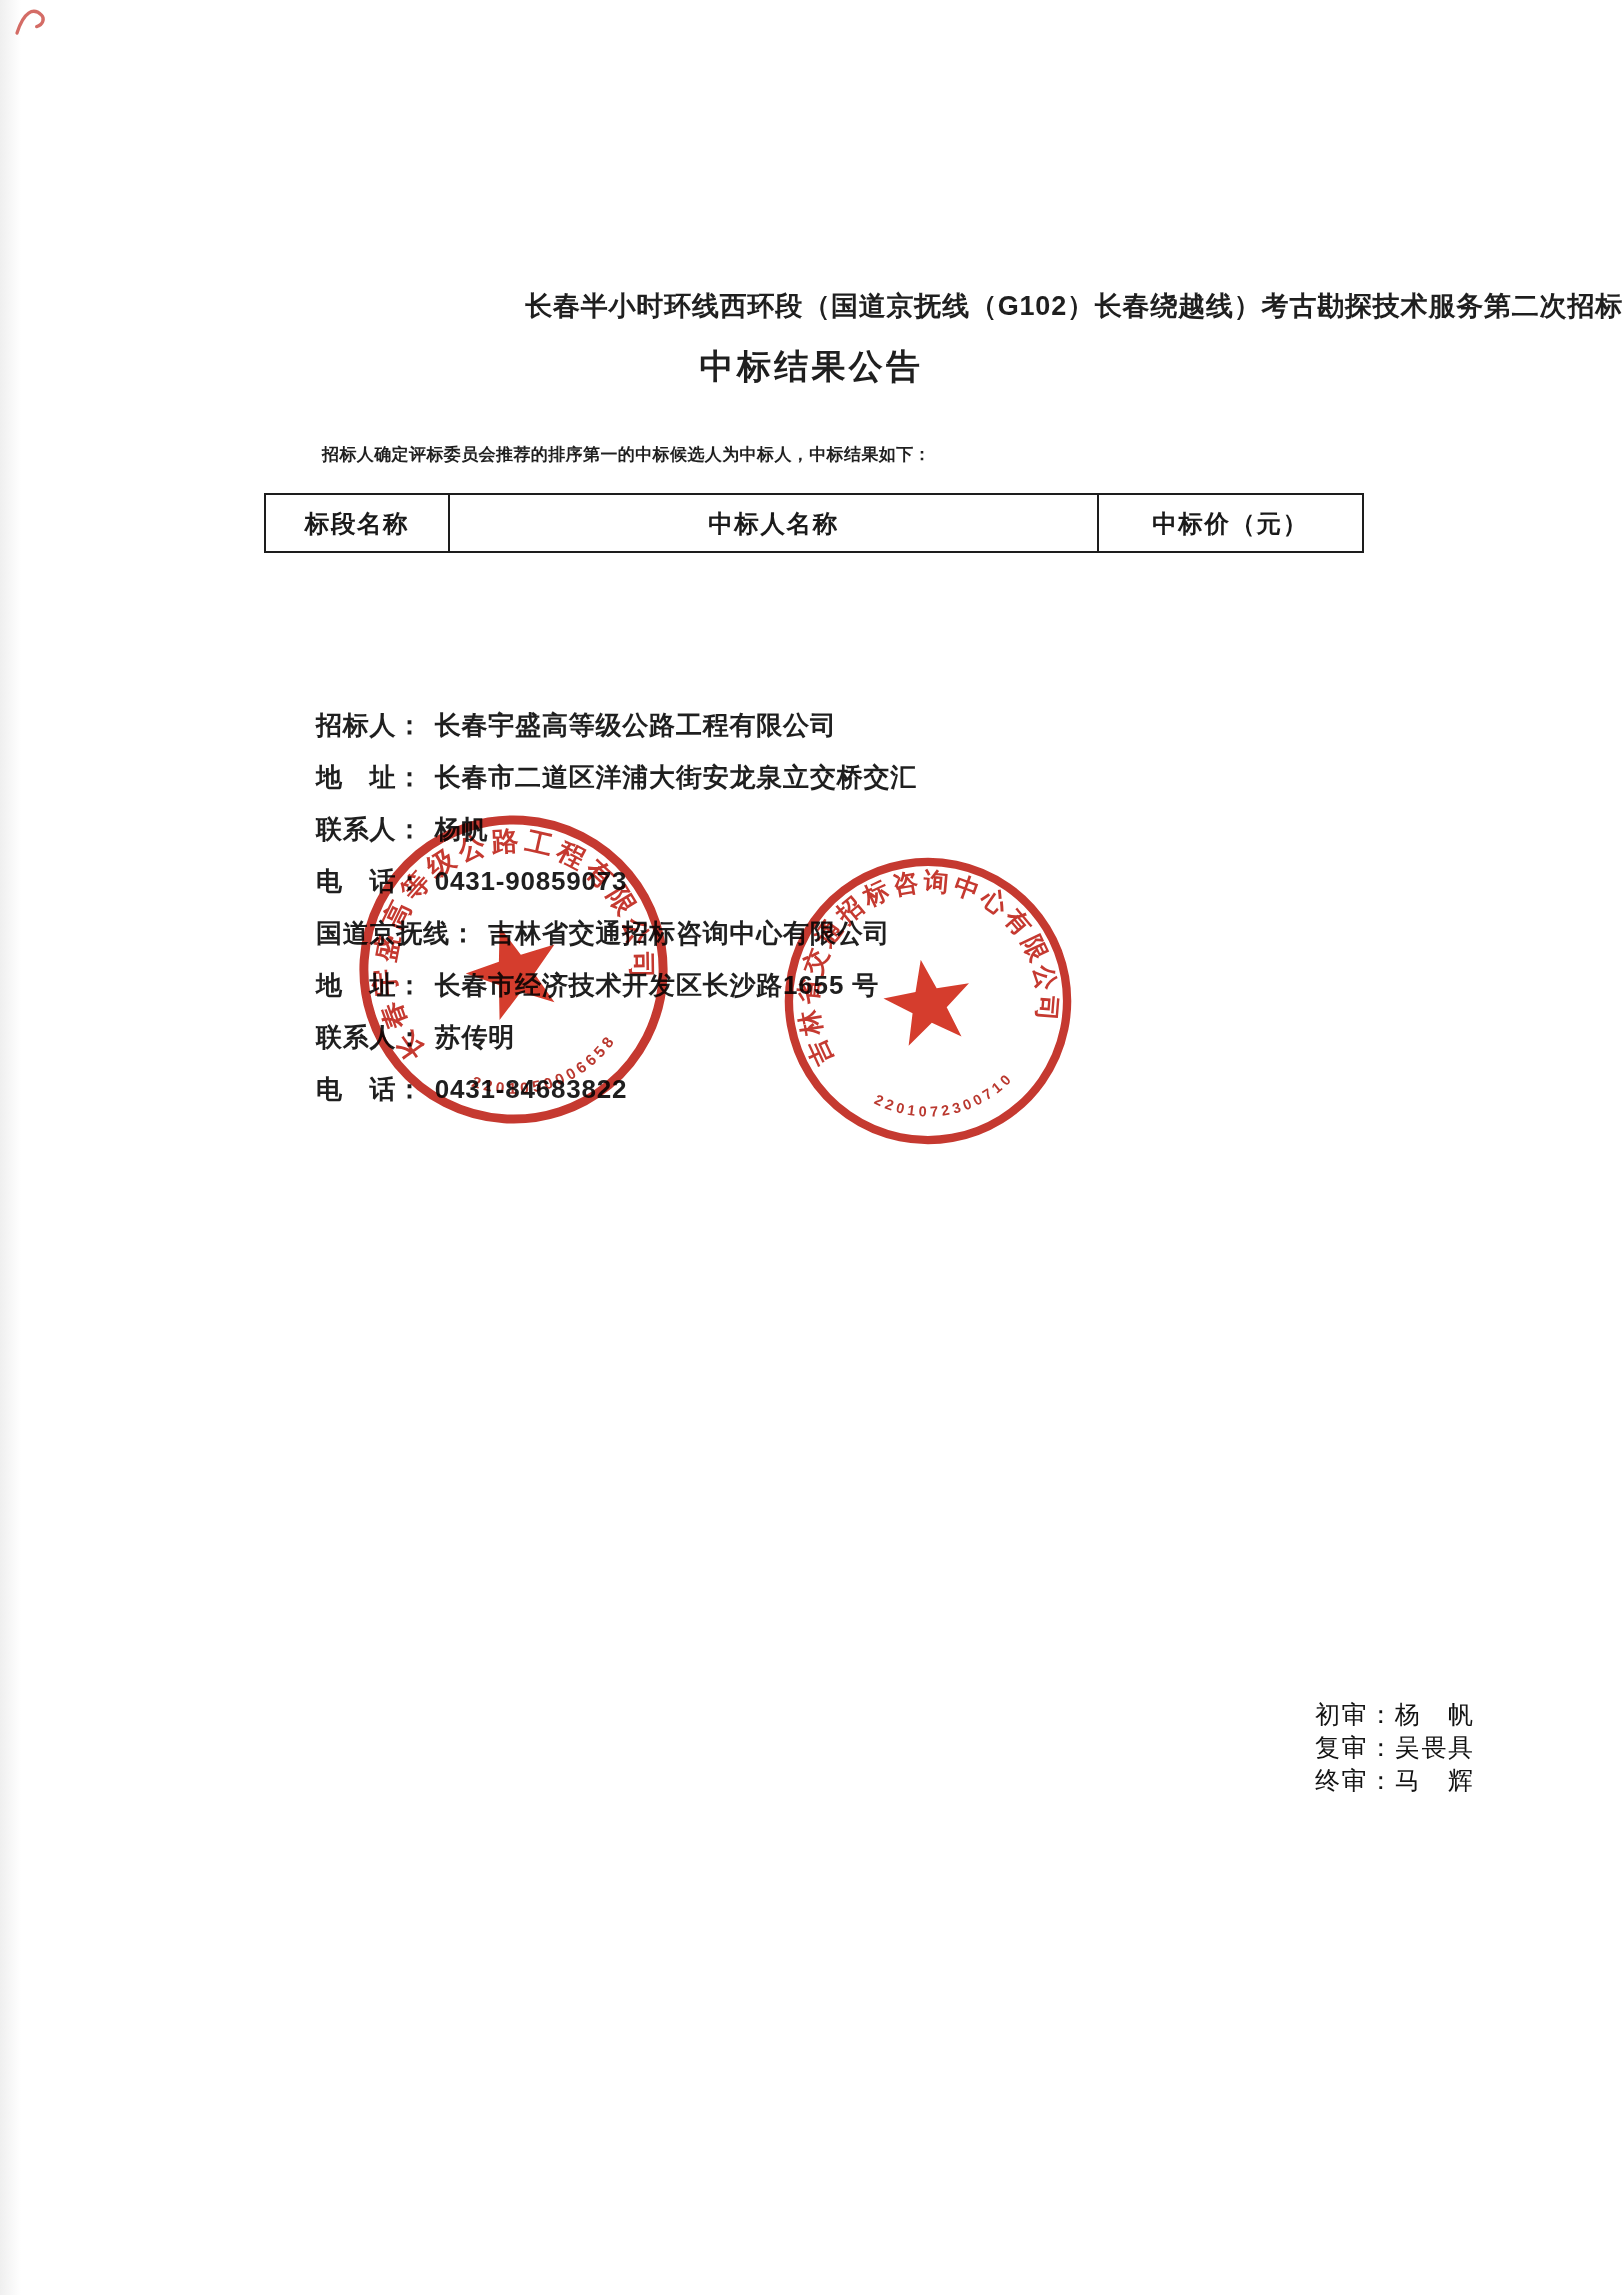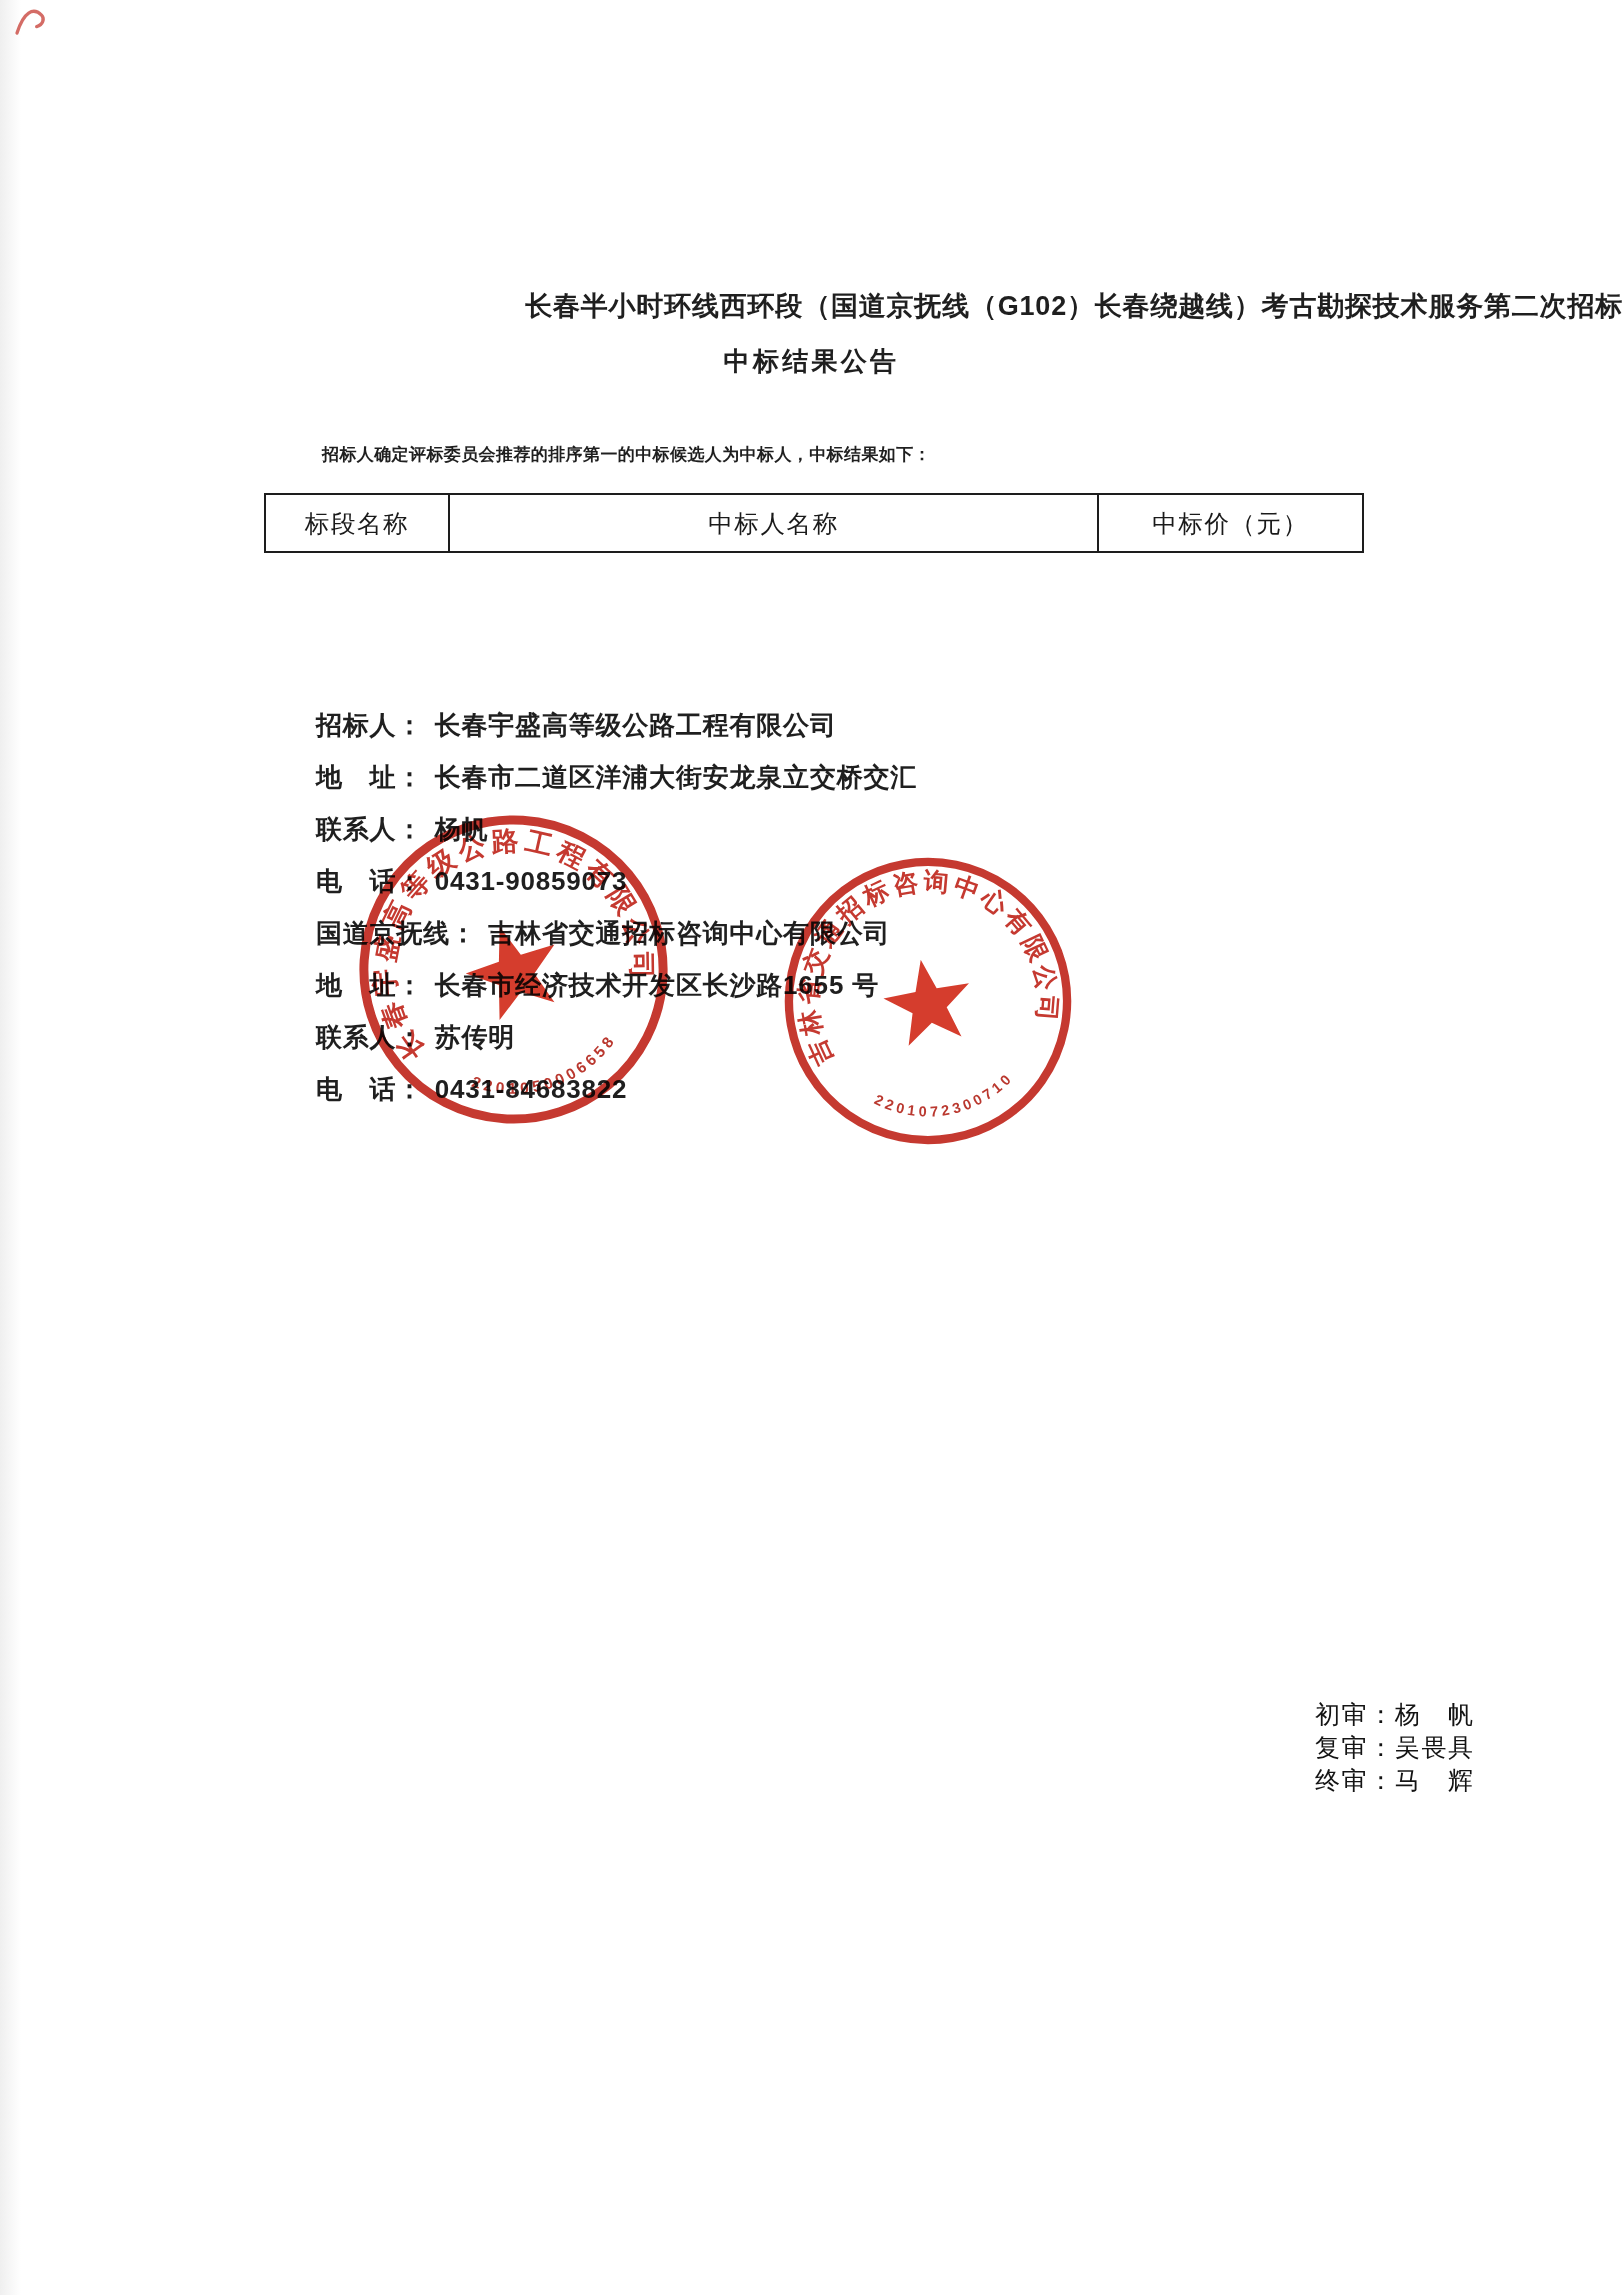--- a/index.html
+++ b/index.html
@@ -17,37 +17,37 @@
     background:linear-gradient(90deg,#efefef,rgba(255,255,255,0));
     pointer-events:none;
   }
   .doc-title{
     position:absolute;left:0;top:288px;width:100%;
     text-align:right;font-size:27px;font-weight:bold;
     letter-spacing:0.8px;white-space:nowrap;
   }
   .doc-subtitle{
     position:absolute;left:0;top:344px;width:100%;
-    text-align:center;font-size:26px;font-weight:bold;letter-spacing:3.3px;
+    text-align:center;font-size:34px;font-weight:bold;letter-spacing:3.3px;
   }
   .intro{
     position:absolute;left:322px;top:443px;
     font-size:17px;font-weight:bold;white-space:nowrap;letter-spacing:0.4px;
   }
   table.result{
     position:absolute;left:264px;top:493px;width:1091px;
     border-collapse:collapse;table-layout:fixed;
   }
   table.result td,table.result th{
     border:2px solid #1d1d1d;
     text-align:center;vertical-align:middle;
     font-size:24.5px;color:#1a1a1a;
     padding:0;
   }
-  table.result tr.hdr td{height:56px;font-weight:normal;letter-spacing:1.6px;border-radius:20px;}
+  table.result tr.hdr td{height:56px;font-weight:bold;letter-spacing:1.6px;border-radius:20px;}
   table.result tr.row td{height:55px;font-weight:600;letter-spacing:0.8px;}
   .col1{width:182px;} .col2{width:647px;} .col3{width:263px;}
   .contacts{
     position:absolute;left:316px;top:699px;
     font-size:26px;font-weight:bold;line-height:52px;white-space:nowrap;
     letter-spacing:0.8px;
   }
   .contact-line .label{margin-right:11.5px;}
   .review{
     position:absolute;left:1315px;top:1666px;

